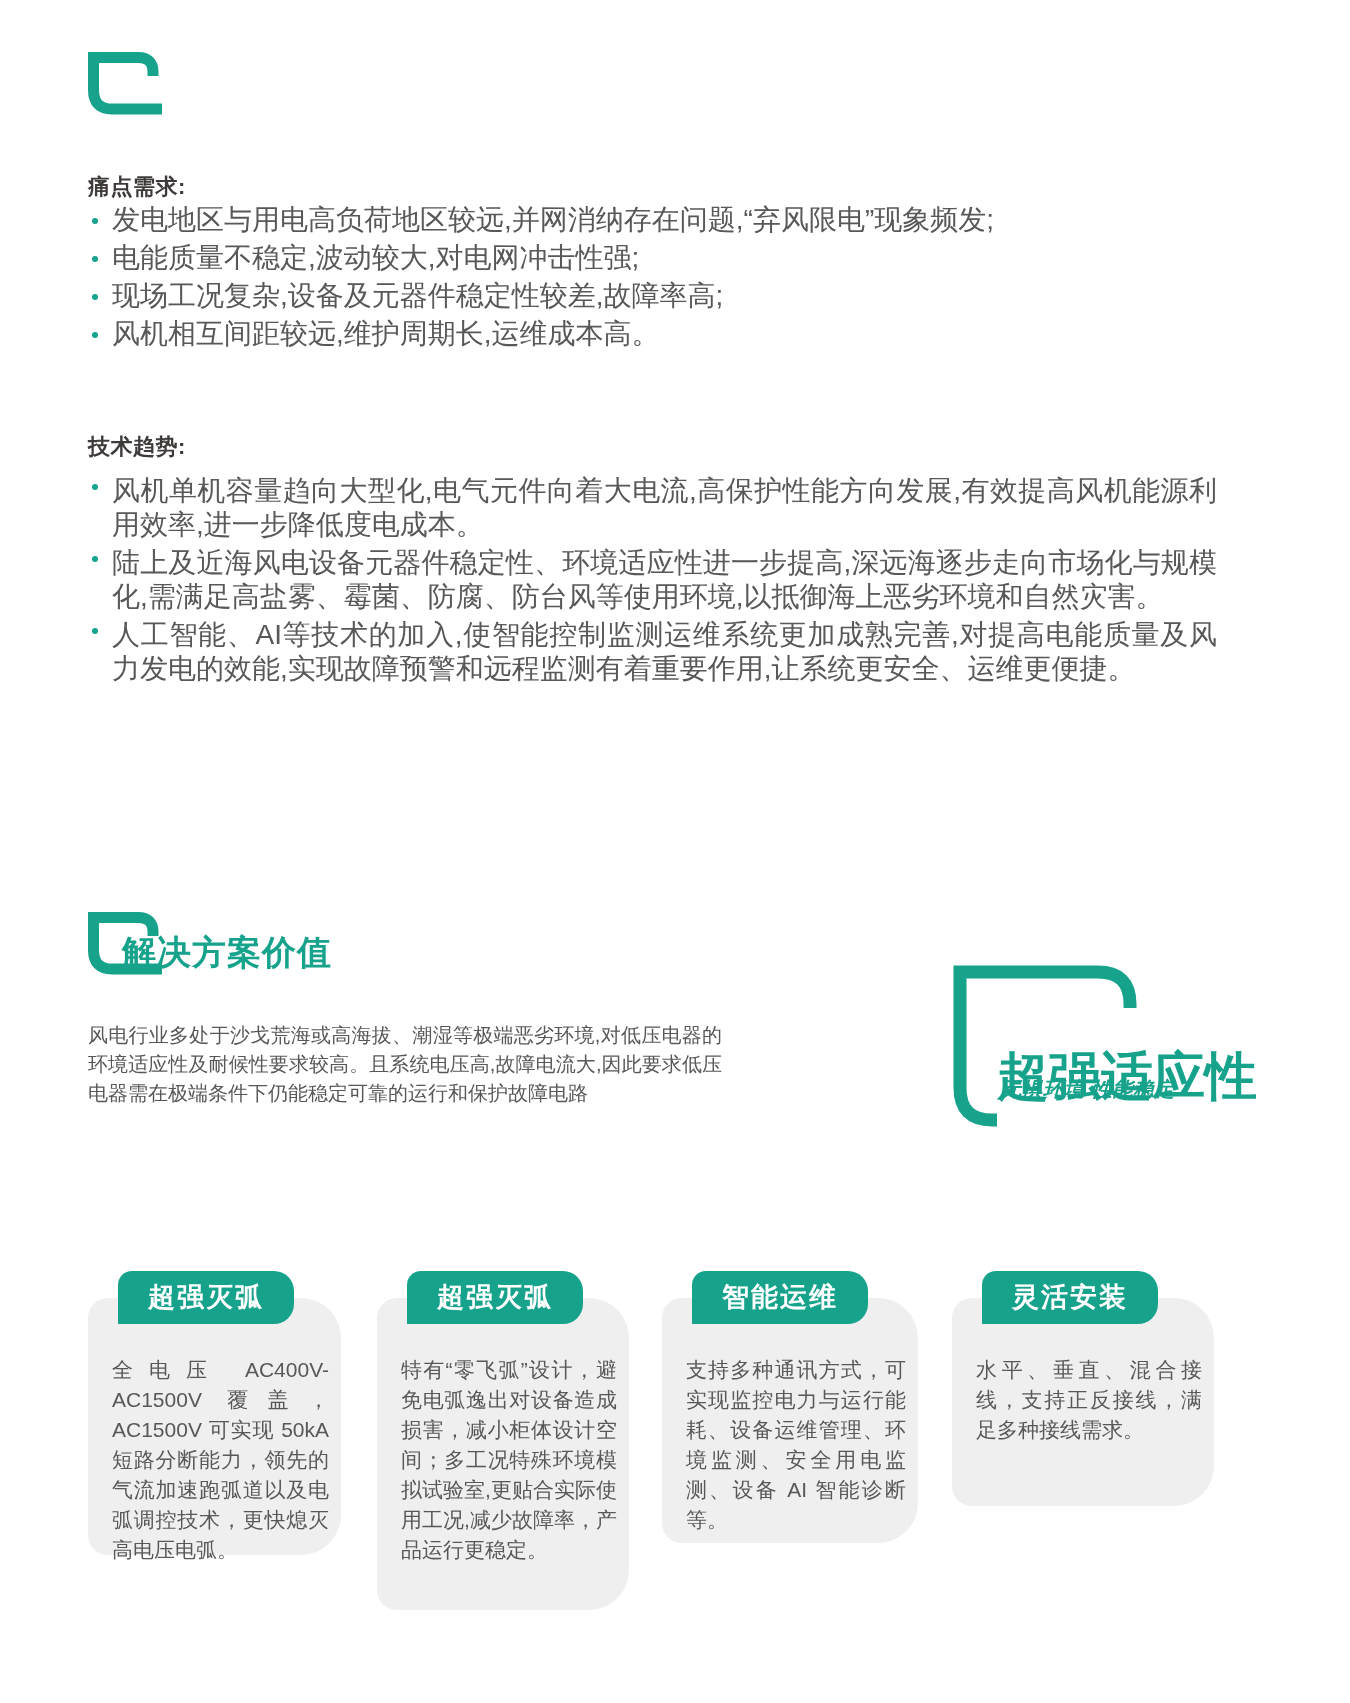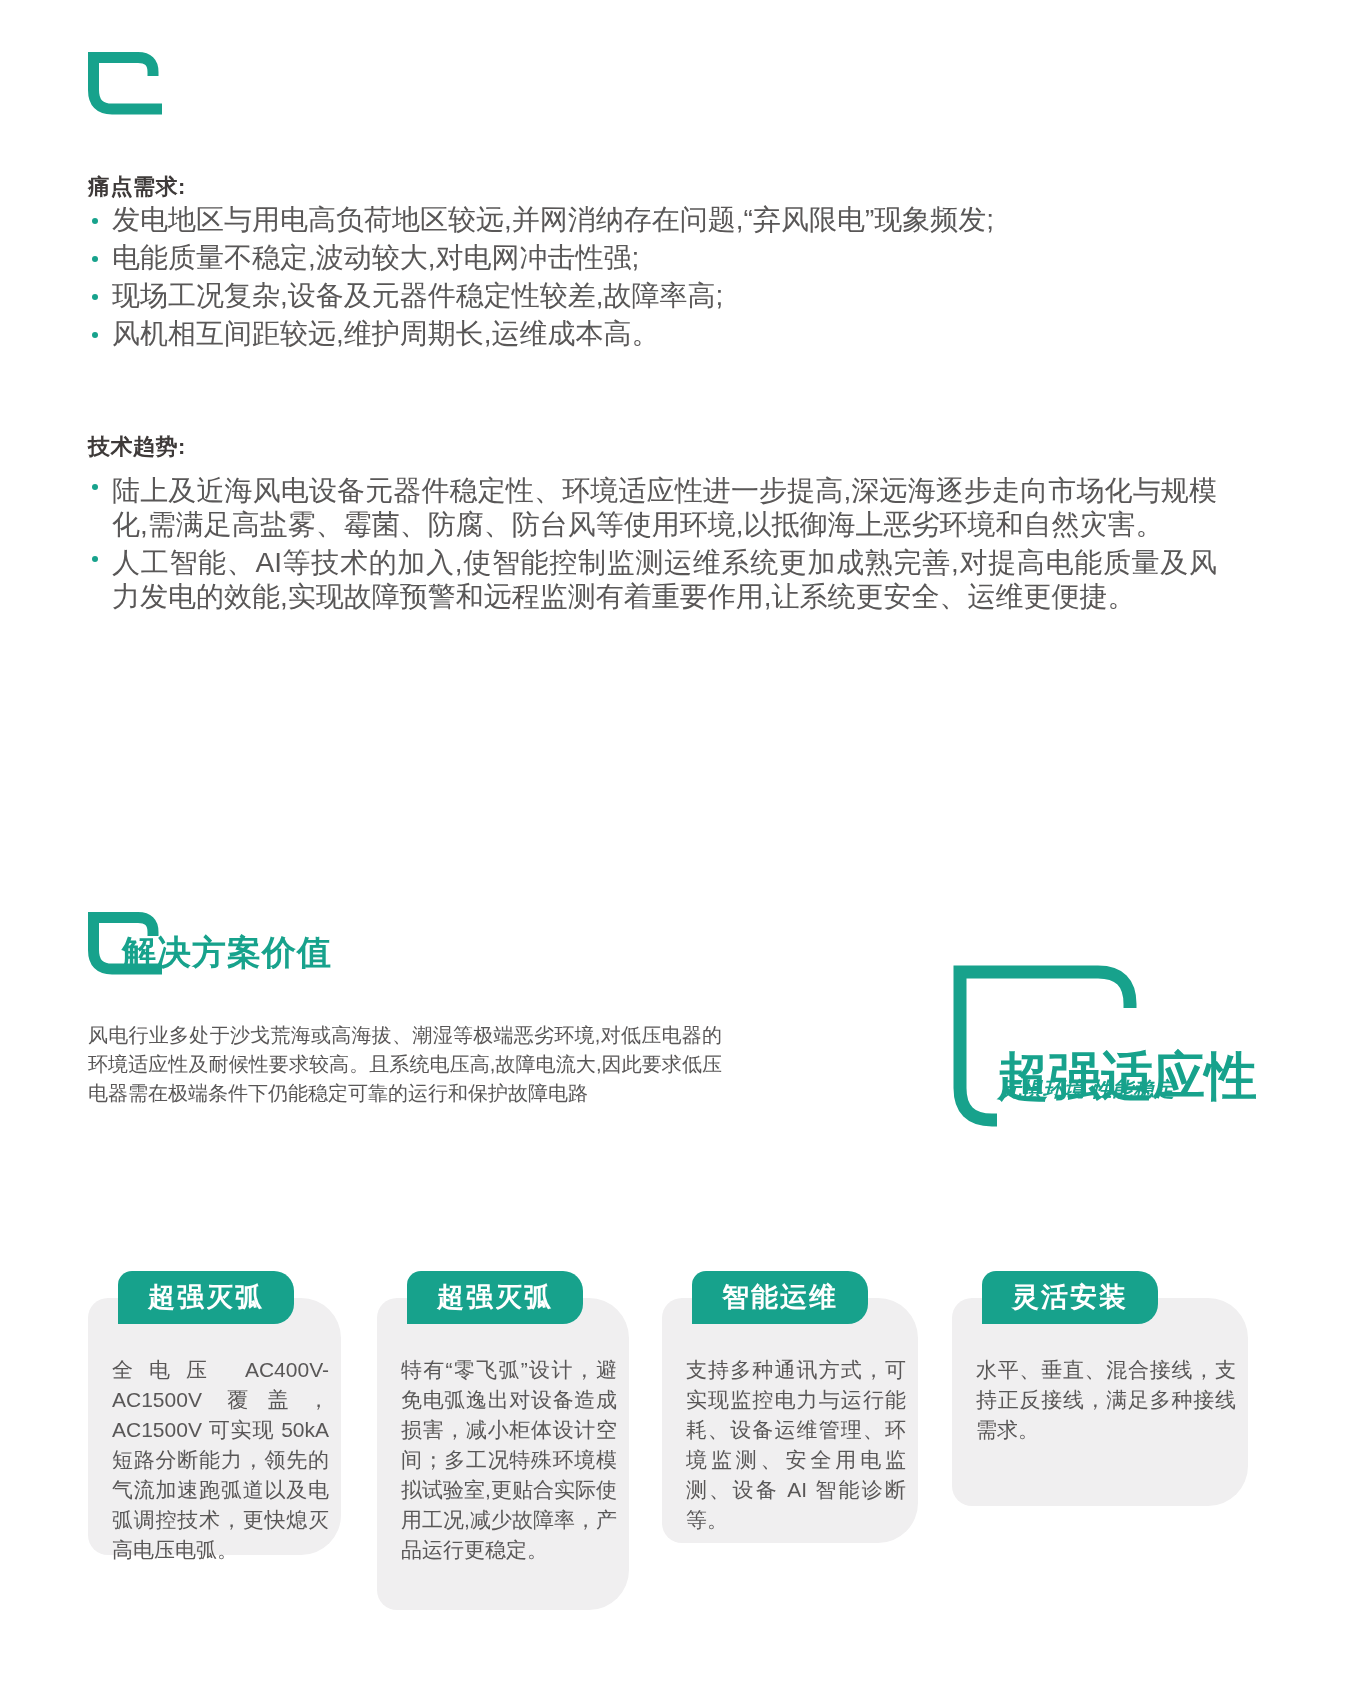--- a/index.html
+++ b/index.html
@@ -28,21 +28,21 @@
   
   .feature-bracket { position:absolute; left:950px; top:962px; }
   .feature-title { position:absolute; left:997px; top:1018px; font-size:52px; font-weight:bold; color:#17A28C; white-space:nowrap;margin-top:24px; }
   .feature-subtitle { position:absolute; left:1001px; top:1076px; font-size:20px; font-weight:bold; color:#17A28C; letter-spacing:1px; white-space:nowrap;font-style:italic; }
 
   
   .card { position:absolute; top:1298px; background:#F0EFF0; border-radius:20px 40px 40px 20px; }
   .card1 { left:88px;  width:253px; height:257px; }
   .card2 { left:377px; width:252px; height:312px; }
   .card3 { left:662px; width:256px; height:245px; }
-  .card4 { left:952px; width:296px; height:208px;padding-left:19px; }
+  .card4 { left:952px; width:262px; height:208px;padding-left:19px; }
   .card-badge { position:absolute; top:-27px; left:30px; height:53px; line-height:53px; padding:0 30px; background:#17A28C; color:#ffffff; font-size:27px; font-weight:bold; letter-spacing:2px; border-radius:14px 20px 20px 0; white-space:nowrap; }
   .card-body { position:absolute; left:24px; top:57px; right:12px; font-size:21px; line-height:30px; color:#595757; text-align:justify; }
 </style>
 </head>
 <body>
 
 <div class="page">
 
   <div class="sec-header" style="left:88px; top:52px; width:300px; height:70px;">
     <span class="icon">
@@ -67,20 +67,24 @@
       <div class="btext">现场工况复杂,设备及元器件稳定性较差,故障率高;</div>
     </div>
     <div class="bullet">
       <span class="dot"></span>
       <div class="btext">风机相互间距较远,维护周期长,运维成本高。</div>
     </div>
   </div>
 
   <div class="sub-heading" style="top:432px;">技术趋势:</div>
   <div class="bullet-list trend-list" style="top:474px;">
+    <div class="bullet">
+      <span class="dot"></span>
+      <div class="btext">风机单机容量趋向大型化,电气元件向着大电流,高保护性能方向发展,有效提高风机能源利用效率,进一步降低度电成本。</div>
+    </div>
     <div class="bullet">
       <span class="dot"></span>
       <div class="btext">陆上及近海风电设备元器件稳定性、环境适应性进一步提高,深远海逐步走向市场化与规模化,需满足高盐雾、霉菌、防腐、防台风等使用环境,以抵御海上恶劣环境和自然灾害。</div>
     </div>
     <div class="bullet">
       <span class="dot"></span>
       <div class="btext">人工智能、AI等技术的加入,使智能控制监测运维系统更加成熟完善,对提高电能质量及风力发电的效能,实现故障预警和远程监测有着重要作用,让系统更安全、运维更便捷。</div>
     </div>
   </div>
 

